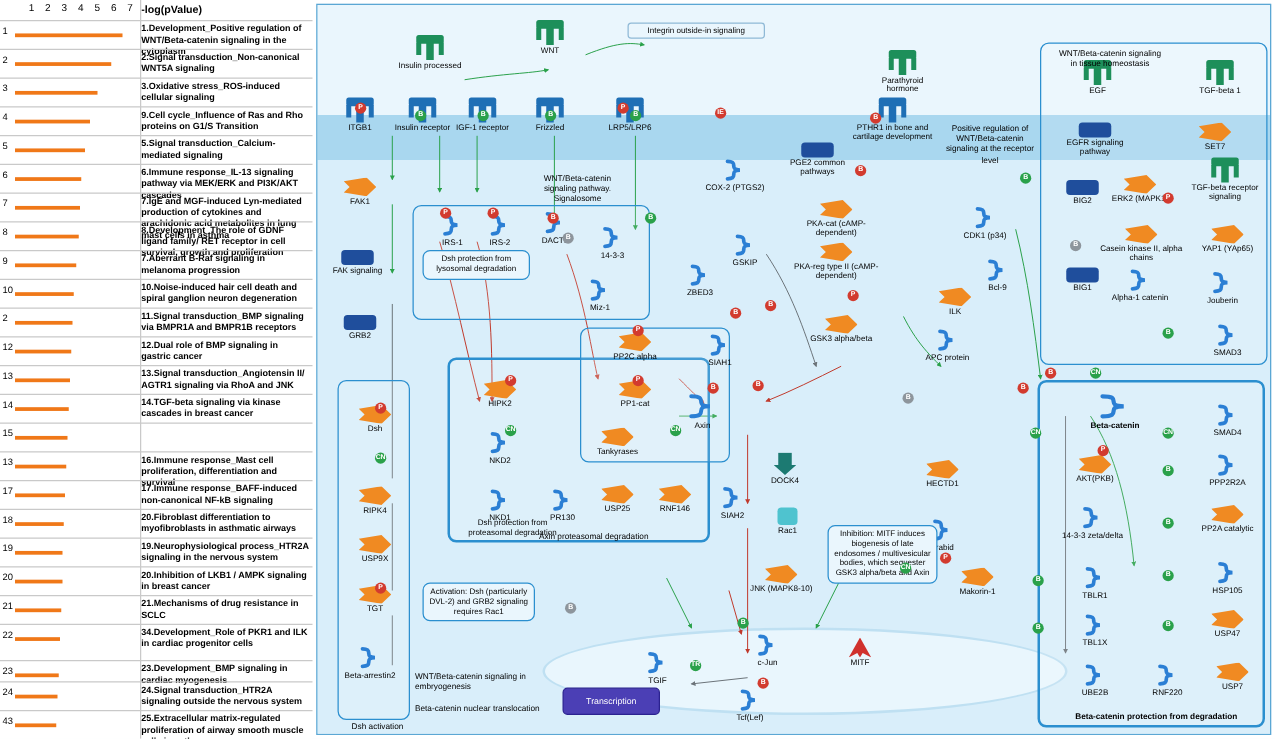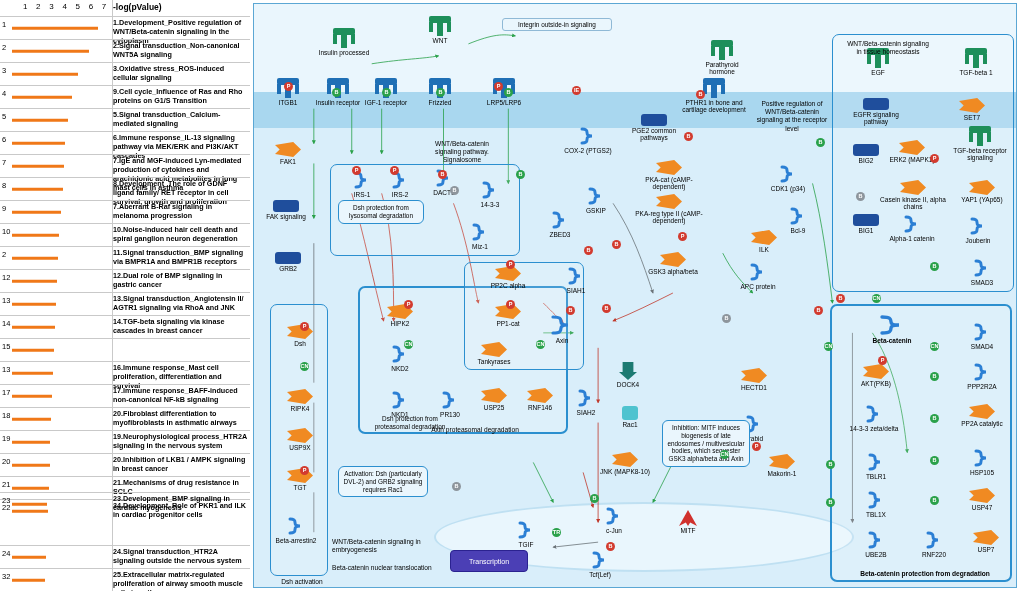--- a/index.html
+++ b/index.html
@@ -336,36 +336,36 @@
           </div>
           <div class="labelcell">21.Mechanisms of drug resistance in SCLC</div>
         </div>
         <div class="chart-row" style="top: 483px; height: 23px;">
           <div class="rownum">22</div>
           <div class="barcell">
             <div class="bar" style="width: 35.7895px; background: rgb(240, 120, 24);"></div>
           </div>
           <div class="labelcell">34.Development_Role of PKR1 and ILK in cardiac progenitor cells</div>
         </div>
-        <div class="chart-row" style="top: 476px; height: 23px;">
+        <div class="chart-row" style="top: 512px; height: 23px;">
           <div class="rownum">23</div>
           <div class="barcell">
             <div class="bar" style="width: 34.8684px; background: rgb(240, 120, 24);"></div>
           </div>
           <div class="labelcell">23.Development_BMP signaling in cardiac myogenesis</div>
         </div>
         <div class="chart-row" style="top: 529px; height: 23px;">
           <div class="rownum">24</div>
           <div class="barcell">
             <div class="bar" style="width: 33.9474px; background: rgb(240, 120, 24);"></div>
           </div>
           <div class="labelcell">24.Signal transduction_HTR2A signaling outside the nervous system</div>
         </div>
         <div class="chart-row" style="top: 552px; height: 23px;">
-          <div class="rownum">32</div>
+          <div class="rownum">43</div>
           <div class="barcell">
             <div class="bar" style="width: 32.8947px; background: rgb(240, 120, 24);"></div>
           </div>
           <div class="labelcell">25.Extracellular matrix-regulated proliferation of airway smooth muscle cells in asthma</div>
         </div>
       </div>
   </div>
 
   <div id="map-panel">
     <div id="map-band-top"></div>

